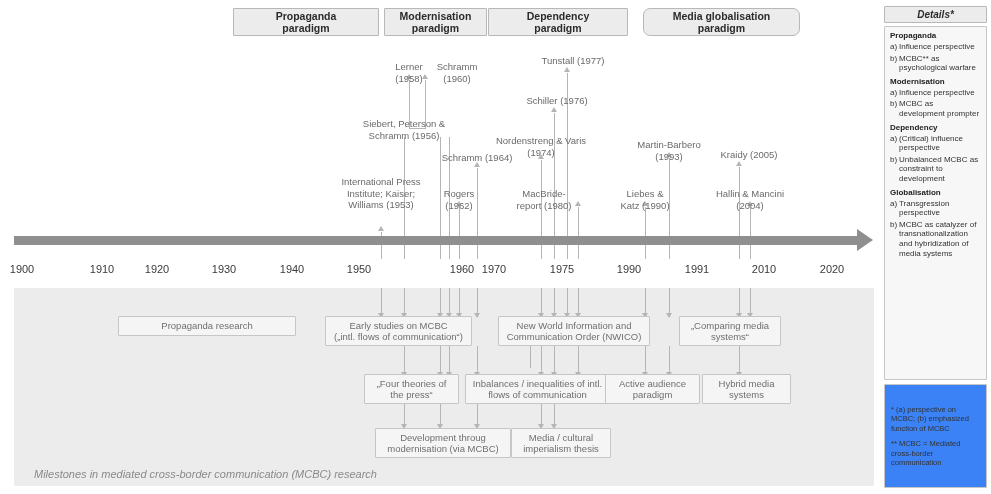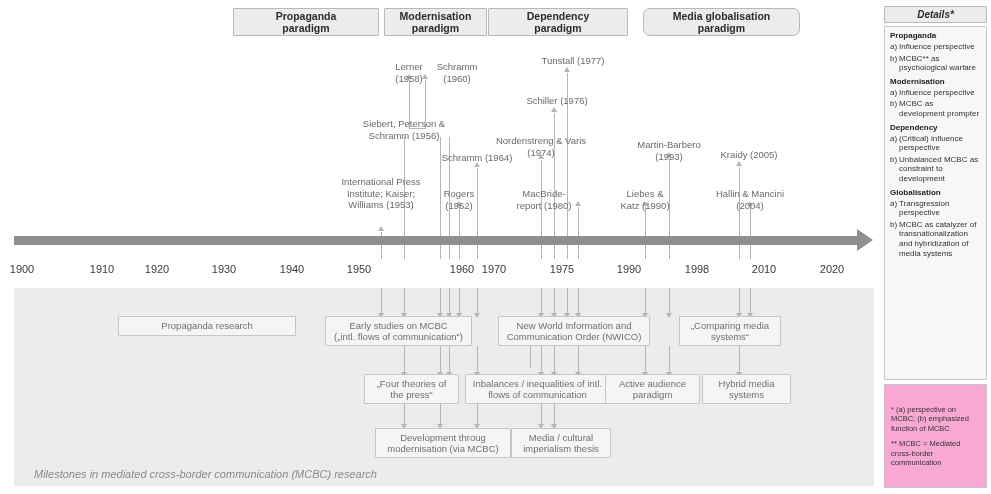--- a/index.html
+++ b/index.html
@@ -165,21 +165,21 @@
     overflow:hidden;
   }
   .details-foot{
     position:absolute;
     left:884px;
     top:384px;
     width:103px;
     height:104px;
     box-sizing:border-box;
     border:1px solid #c6c6c6;
-    background:#f9a8d4;
+    background:#3b82f6;
     padding:20px 6px 4px 6px;
     border-radius:1px;
     overflow:hidden;
   }
   .d-group-title{
     font-size:8px;
     font-weight:bold;
     color:#222;
     margin-top:4px;
     margin-bottom:1px;
@@ -286,21 +286,21 @@
       <div class="year" style="left: 22px;">1900</div>
       <div class="year" style="left: 102px;">1910</div>
       <div class="year" style="left: 157px;">1920</div>
       <div class="year" style="left: 224px;">1930</div>
       <div class="year" style="left: 292px;">1940</div>
       <div class="year" style="left: 359px;">1950</div>
       <div class="year" style="left: 427px; margin-left: 35px;">1960</div>
       <div class="year" style="left: 494px;">1970</div>
       <div class="year" style="left: 562px;">1975</div>
       <div class="year" style="left: 629px;">1990</div>
-      <div class="year" style="left: 697px;">1998</div>
+      <div class="year" style="left: 697px;">1991</div>
       <div class="year" style="left: 764px;">2010</div>
       <div class="year" style="left: 832px;">2020</div>
     </div>
 
   <div class="lower-panel"></div>
   <div id="downconn-layer">
       <div class="vline" style="left: 381px; top: 288px; height: 25px;"></div>
       <div class="arr-dn" style="left: 381px; top: 313px;"></div>
       <div class="vline" style="left: 404px; top: 288px; height: 25px;"></div>
       <div class="arr-dn" style="left: 404px; top: 313px;"></div>

